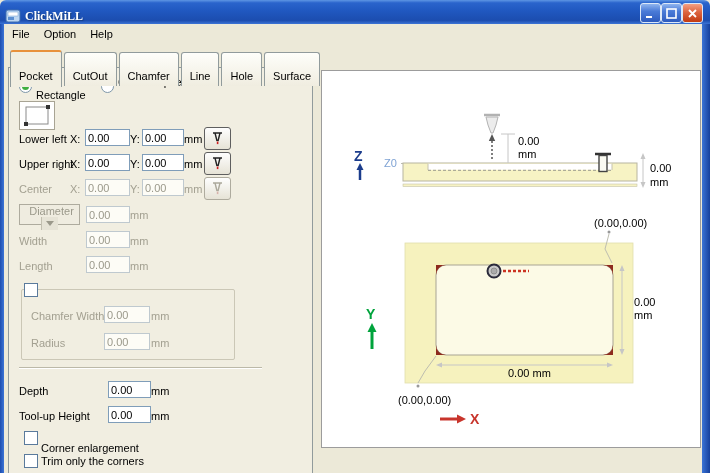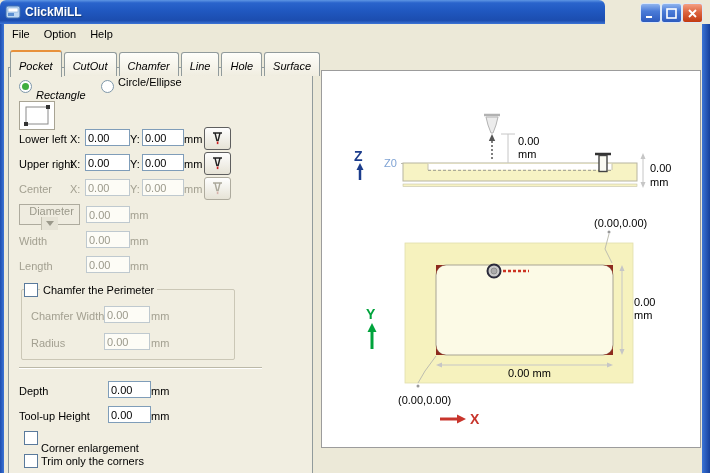--- a/index.html
+++ b/index.html
@@ -3,42 +3,42 @@
 <meta charset="utf-8">
 <style>
   html,body{margin:0;padding:0;}
   body{
     width:710px;height:473px;position:relative;overflow:hidden;
     background:#ECE9D8;
     font-family:"Liberation Sans",sans-serif;font-size:11px;color:#000;
   }
   
   .titlebar{
-    position:absolute;left:0;top:0;width:605px;height:24px;
+    position:absolute;left:0;top:0;width:710px;height:24px;
     background:linear-gradient(180deg,#5E96E4 0%,#2A64CC 12%,#2058C0 45%,#1C4DAF 85%,#3B74D6 100%);
-    border-radius:6px 6px 0 0;display:flex;align-items:center;
+    border-radius:6px 6px 0 0;display:flex;align-items:flex-end;font-family:Liberation Serif, serif;
   }
   .titlebar .app-icon{width:16px;height:16px;margin:0 4px 0 5px;}
   .titlebar .title{color:#fff;font-weight:bold;font-size:12px;text-shadow:1px 1px 1px #133A7A;}
   .winbtn{position:absolute;top:3px;width:19px;height:18px;border-radius:3px;
     border:1px solid #DCE8F8;display:flex;align-items:center;justify-content:center;}
   .winbtn.min,.winbtn.max{background:linear-gradient(180deg,#8FB4EE 0%,#4A7BD8 40%,#2D5BBE 100%);}
   .winbtn.close{background:linear-gradient(180deg,#F4A083 0%,#DD6540 45%,#C23A10 100%);}
   .border-left{position:absolute;left:0;top:24px;width:4px;height:449px;
     background:linear-gradient(90deg,#1C4DAF,#3B74D6);}
   .border-right{position:absolute;left:702px;top:24px;width:8px;height:449px;
     background:linear-gradient(90deg,#3B74D6,#16409C);}
   
   .menubar{position:absolute;left:5px;top:26px;height:18px;display:flex;}
   .menu-item{padding:2px 7px;cursor:default;}
   
   .tabstrip{position:absolute;left:10px;top:49px;display:flex;align-items:flex-end;gap:2px;z-index:3;}
-  .tab{height:15px;line-height:15px;padding:6px 8px 2px 8px;
+  .tab{height:15px;line-height:15px;padding:16px 8px 2px 8px;
     background:linear-gradient(#FEFEFA,#F0EDE0);
-    border:1px solid #919B9C;border-bottom:none;border-radius:3px 3px 0 0;font-style:italic;}
+    border:1px solid #919B9C;border-bottom:none;border-radius:3px 3px 0 0;}
   .tab.active{height:17px;line-height:17px;background:#F1EEE1;
     border-top:2px solid #E8913C;position:relative;top:1px;z-index:4;}
   
   .tabpage{position:absolute;left:8px;top:67px;width:303px;height:406px;
     background:#F1EEE1;border:1px solid #919B9C;z-index:2;}
   .lbl{position:absolute;white-space:nowrap;line-height:12px;}
   .dis-t{color:#A3A091;}
   .field{position:absolute;height:13px;border:1px solid #7F9DB9;background:#fff;
     font-family:"Liberation Sans",sans-serif;font-size:11px;padding:1px 2px;}
   .field.dis{color:#9B998B;border-color:#BFC9CF;background:#FDFCF6;}
@@ -106,21 +106,21 @@
   <div class="tab">CutOut</div>
   <div class="tab">Chamfer</div>
   <div class="tab">Line</div>
   <div class="tab">Hole</div>
   <div class="tab">Surface</div>
 </div>
 
 <div class="tabpage">
 
   <div class="radio sel" style="left:10px;top:12px;"></div>
-  <span class="lbl" style="left:27px;top:21px;font-style:italic;">Rectangle</span>
+  <span class="lbl" style="left:27px;top:21px;">Rectangle</span>
   <div class="radio" style="left:92px;top:12px;"></div>
   <span class="lbl" style="left:109px;top:8px;">Circle/Ellipse</span>
 
   <div class="iconbox">
     <svg width="34" height="27" viewBox="0 0 34 27">
       <rect x="6" y="5" width="22" height="17" fill="none" stroke="#8A8A8A"></rect>
       <rect x="26" y="3" width="4" height="4" fill="#333"></rect>
       <rect x="4" y="20" width="4" height="4" fill="#333"></rect>
     </svg>
   </div>
@@ -174,21 +174,20 @@
   <span class="lbl dis-t" style="left:10px;top:167px;">Width</span>
   <input class="field dis" style="left: 77px; top: 163px; width: 38px;" value="0.00">
   <span class="lbl dis-t" style="left:121px;top:167px;">mm</span>
 
   <span class="lbl dis-t" style="left:10px;top:192px;">Length</span>
   <input class="field dis" style="left: 77px; top: 188px; width: 38px;" value="0.00">
   <span class="lbl dis-t" style="left:121px;top:192px;">mm</span>
 
   <div class="group"></div>
   <div class="cb" style="left:15px;top:215px;background:#fff;"></div>
-  <span class="lbl" style="left:31px;top:216px;background:#F1EEE1;padding:0 3px;">Chamfer the Perimeter</span>
 
   <span class="lbl dis-t" style="left:22px;top:242px;">Chamfer Width</span>
   <input class="field dis" style="left: 95px; top: 238px; width: 40px;" value="0.00">
   <span class="lbl dis-t" style="left:142px;top:242px;">mm</span>
 
   <span class="lbl dis-t" style="left:22px;top:269px;">Radius</span>
   <input class="field dis" style="left: 95px; top: 265px; width: 40px;" value="0.00">
   <span class="lbl dis-t" style="left:142px;top:269px;">mm</span>
 
   <div class="sep"></div>

